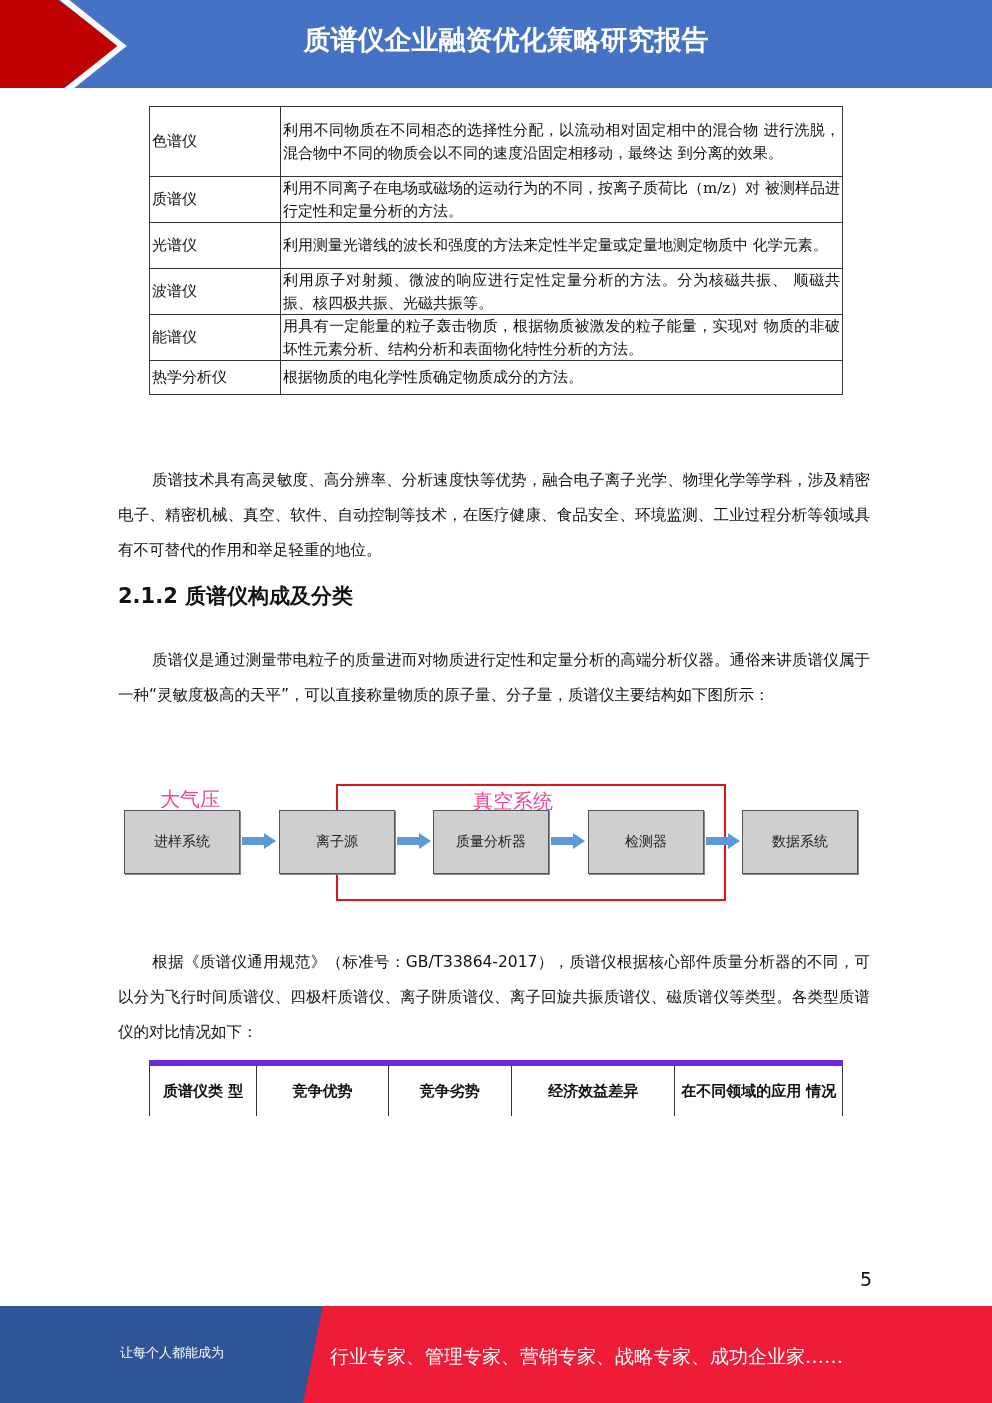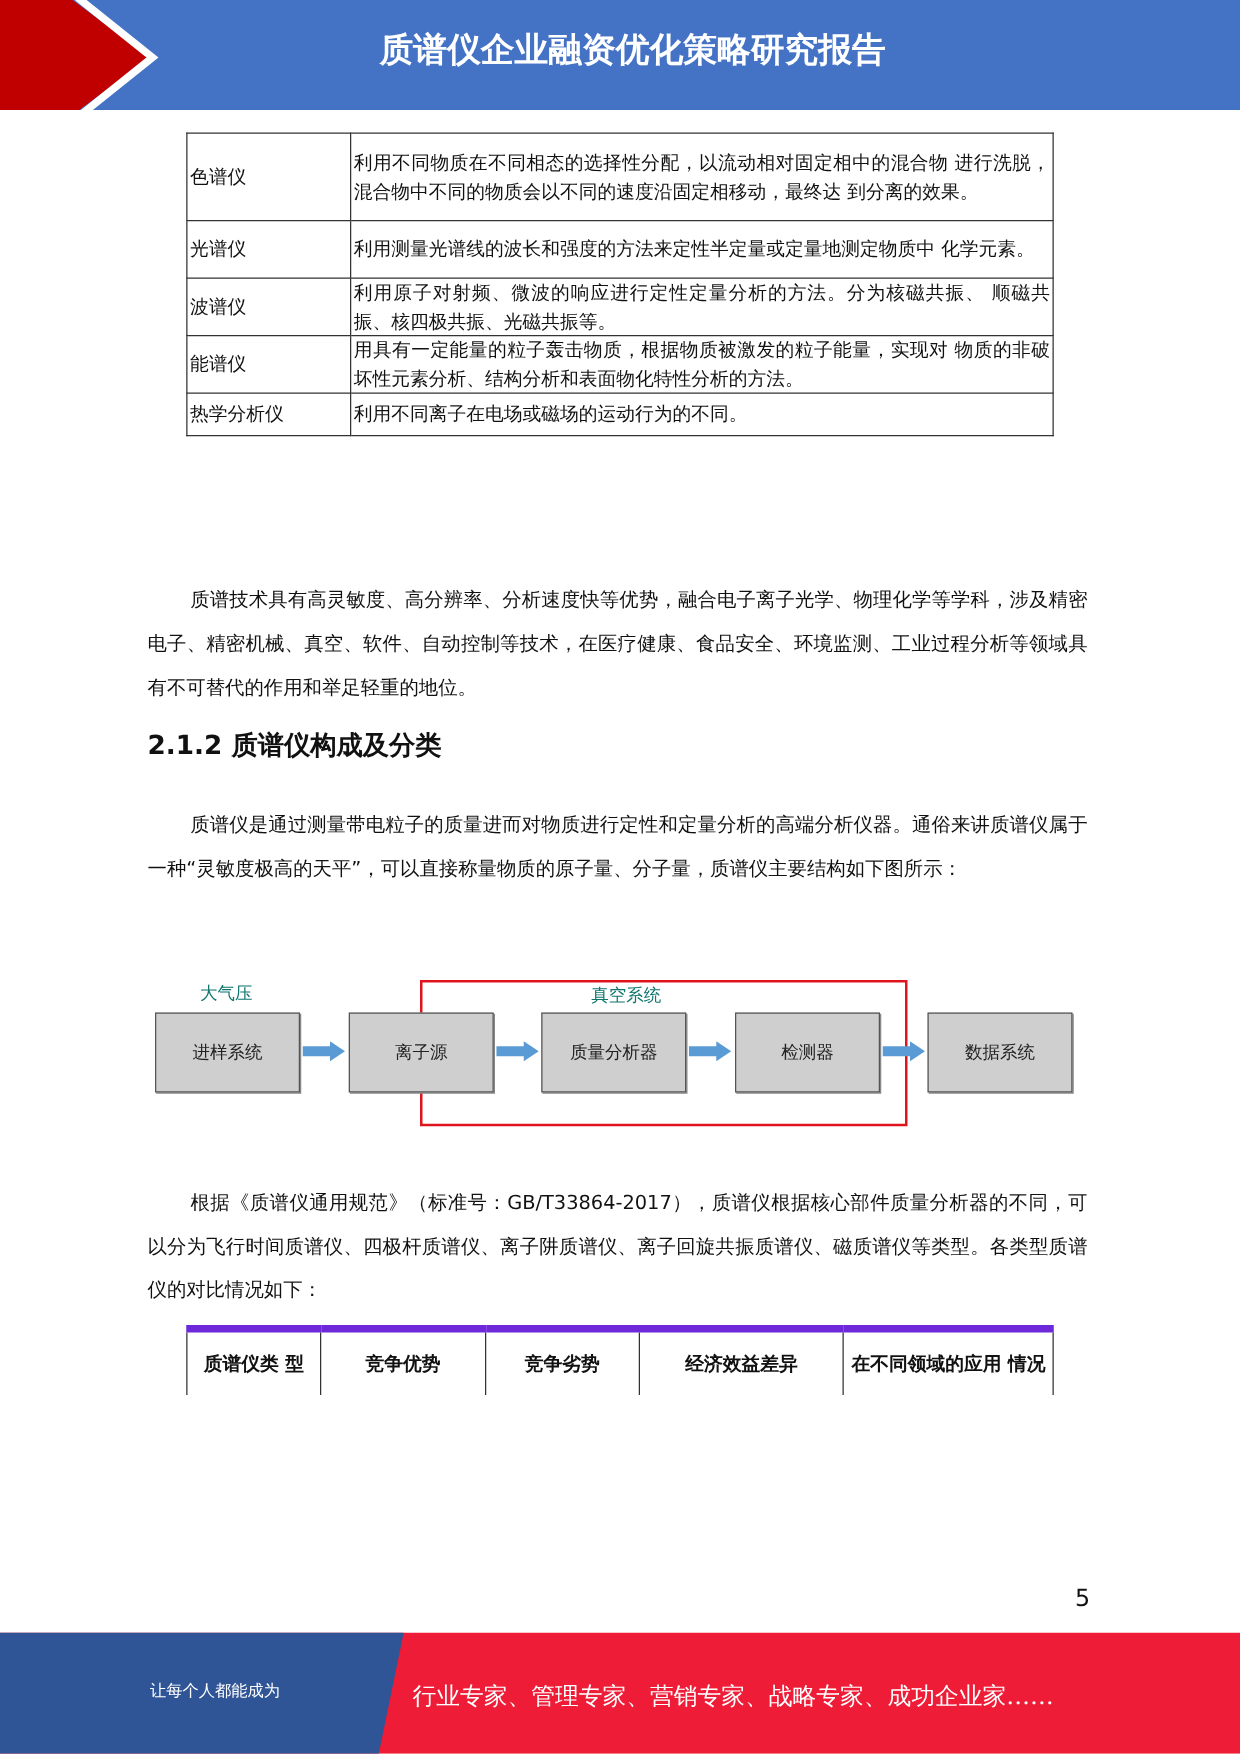--- a/index.html
+++ b/index.html
@@ -17,21 +17,21 @@
   .para{position:absolute;left:118px;width:752px;font-size:15.5px;line-height:35px;
        text-align:justify;font-family:"DejaVu Sans","Liberation Sans",sans-serif;}
   .para .indent{display:inline-block;width:34px;}
   .h2{position:absolute;left:118px;top:582px;font-family:"DejaVu Sans","Liberation Sans",sans-serif;
       font-weight:bold;font-size:21px;}
   .diagram{position:absolute;left:118px;top:778px;width:750px;height:125px;}
   .box{position:absolute;top:32px;width:114px;height:62px;background:#d0cfd0;border:1px solid #555;
        box-shadow:1px 1px 0 #888;display:flex;align-items:center;justify-content:center;font-size:14px;color:#222;font-family:Liberation Mono, monospace;}
   .arrow{position:absolute;top:55px;width:34px;height:16px;}
   .vac{position:absolute;left:218px;top:6px;width:386px;height:113px;border:2px solid #e0141e;}
-  .lbl{position:absolute;font-size:14px;color:#0f766e;}
+  .lbl{position:absolute;font-size:20px;color:#ec4899;}
   table.t2{position:absolute;left:149px;top:1060px;width:694px;border-collapse:collapse;
        font-family:"DejaVu Sans","Liberation Sans",sans-serif;font-weight:bold;font-size:15px;}
   table.t2 td{border-left:1px solid #333;border-top:6px solid #6d28d9;height:50px;text-align:center;vertical-align:middle;padding:0 4px;line-height:22px;}
   table.t2 td:last-child{border-right:1px solid #333;}
   .pagenum{position:absolute;left:860px;top:1268px;font-family:"DejaVu Sans","Liberation Sans",sans-serif;font-size:19px;}
   .footer{position:absolute;left:0;top:1306px;width:992px;height:97px;}
   .footer svg{position:absolute;left:0;top:0;}
   .slogan-left{position:absolute;left:120px;top:1344px;color:#fff;font-size:13px;}
   .slogan-right{position:absolute;left:330px;top:1344px;color:#fff;font-size:19px;text-align:center;}
 </style>
@@ -46,34 +46,38 @@
   <div class="header-title">质谱仪企业融资优化策略研究报告</div>
 </div>
 
 <table class="t1">
   <tbody>
     <tr style="height:70px">
       <td class="name">色谱仪</td>
       <td class="desc">利用不同物质在不同相态的选择性分配，以流动相对固定相中的混合物 进行洗脱，混合物中不同的物质会以不同的速度沿固定相移动，最终达 到分离的效果。</td>
     </tr>
     <tr style="height:46px">
+      <td class="name">质谱仪</td>
+      <td class="desc">利用不同离子在电场或磁场的运动行为的不同，按离子质荷比（m/z）对 被测样品进行定性和定量分析的方法。</td>
+    </tr>
+    <tr style="height:46px">
       <td class="name">光谱仪</td>
       <td class="desc">利用测量光谱线的波长和强度的方法来定性半定量或定量地测定物质中 化学元素。</td>
     </tr>
     <tr style="height:46px">
       <td class="name">波谱仪</td>
       <td class="desc">利用原子对射频、微波的响应进行定性定量分析的方法。分为核磁共振、 顺磁共振、核四极共振、光磁共振等。</td>
     </tr>
     <tr style="height:46px">
       <td class="name">能谱仪</td>
       <td class="desc">用具有一定能量的粒子轰击物质，根据物质被激发的粒子能量，实现对 物质的非破坏性元素分析、结构分析和表面物化特性分析的方法。</td>
     </tr>
     <tr style="height:34px">
       <td class="name">热学分析仪</td>
-      <td class="desc">利用不同离子在电场或磁场的运动行为的不同。</td>
+      <td class="desc">根据物质的电化学性质确定物质成分的方法。</td>
     </tr>
   </tbody>
 </table>
 
 <div class="para" style="top:463px">
   <span class="indent"></span><span>质谱技术具有高灵敏度、高分辨率、分析速度快等优势，融合电子离子光学、物理化学等学科，涉及精密电子、精密机械、真空、软件、自动控制等技术，在医疗健康、食品安全、环境监测、工业过程分析等领域具有不可替代的作用和举足轻重的地位。</span>
 </div>
 
 <div class="h2">2.1.2  质谱仪构成及分类</div>
 

